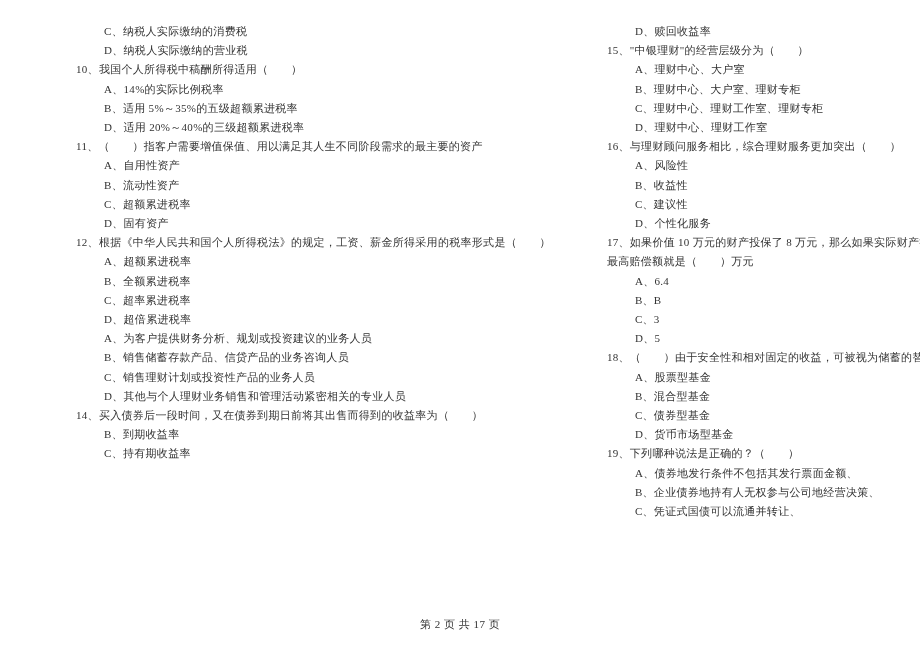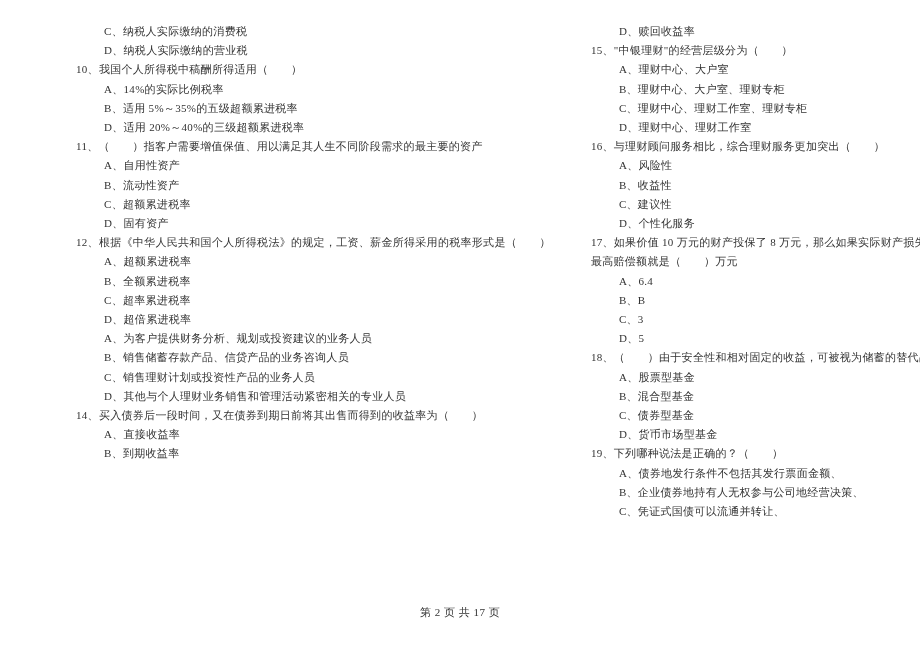--- a/index.html
+++ b/index.html
@@ -9,37 +9,37 @@
       background: #fff;
       font-family: "SimSun", "宋体", serif;
       font-size: 11px;
       color: #333;
       position: relative;
       overflow: hidden;
     }
     .page {
       display: flex;
       padding: 22px 48px 0 48px;
-      gap: 12px;
+      gap: 28px;
     }
     .column {
       flex: 1;
       display: flex;
       flex-direction: column;
     }
     .line {
       line-height: 19.2px;
       white-space: nowrap;
       letter-spacing: 0.3px;
     }
     .indent-1 { padding-left: 28px; }
     .indent-2 { padding-left: 56px; }
     .footer {
       position: absolute;
-      bottom: 30px;
+      bottom: 18px;
       left: 0;
       width: 100%;
       text-align: center;
       font-size: 11px;
       color: #333;
       letter-spacing: 0.5px;
     }
   </style>
 </head>
 <body>
@@ -60,22 +60,22 @@
       <div class="line indent-1">12、根据《中华人民共和国个人所得税法》的规定，工资、薪金所得采用的税率形式是（　　）</div>
       <div class="line indent-2">A、超额累进税率</div>
       <div class="line indent-2">B、全额累进税率</div>
       <div class="line indent-2">C、超率累进税率</div>
       <div class="line indent-2">D、超倍累进税率</div>
       <div class="line indent-2">A、为客户提供财务分析、规划或投资建议的业务人员</div>
       <div class="line indent-2">B、销售储蓄存款产品、信贷产品的业务咨询人员</div>
       <div class="line indent-2">C、销售理财计划或投资性产品的业务人员</div>
       <div class="line indent-2">D、其他与个人理财业务销售和管理活动紧密相关的专业人员</div>
       <div class="line indent-1">14、买入债券后一段时间，又在债券到期日前将其出售而得到的收益率为（　　）</div>
-      <div class="line indent-2">A、直接收益率</div>
       <div class="line indent-2">B、到期收益率</div>
+      <div class="line indent-2">C、持有期收益率</div>
     </div>
   <div class="column" id="col-right">
       <div class="line indent-2">D、赎回收益率</div>
       <div class="line indent-1">15、"中银理财"的经营层级分为（　　）</div>
       <div class="line indent-2">A、理财中心、大户室</div>
       <div class="line indent-2">B、理财中心、大户室、理财专柜</div>
       <div class="line indent-2">C、理财中心、理财工作室、理财专柜</div>
       <div class="line indent-2">D、理财中心、理财工作室</div>
       <div class="line indent-1">16、与理财顾问服务相比，综合理财服务更加突出（　　）</div>
       <div class="line indent-2">A、风险性</div>

